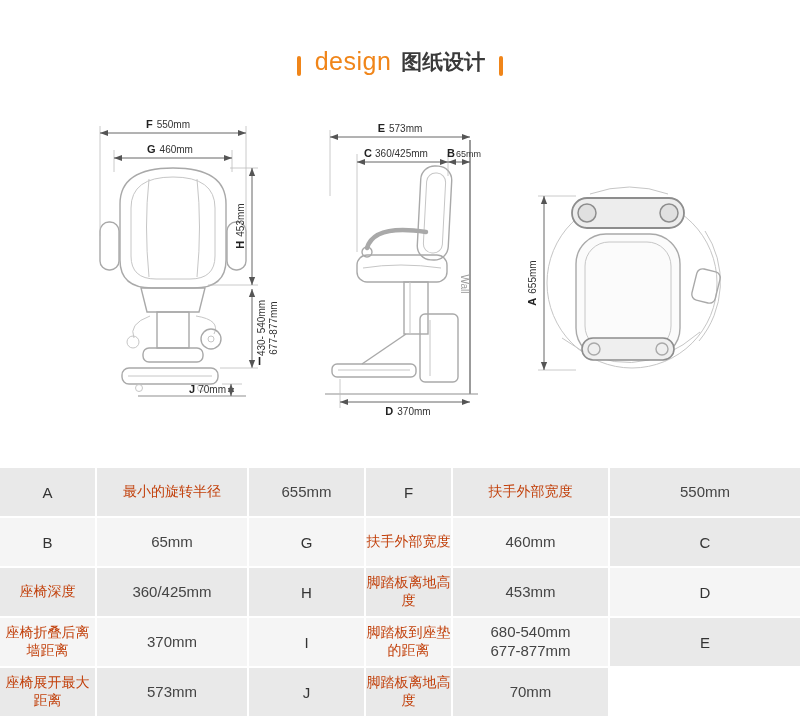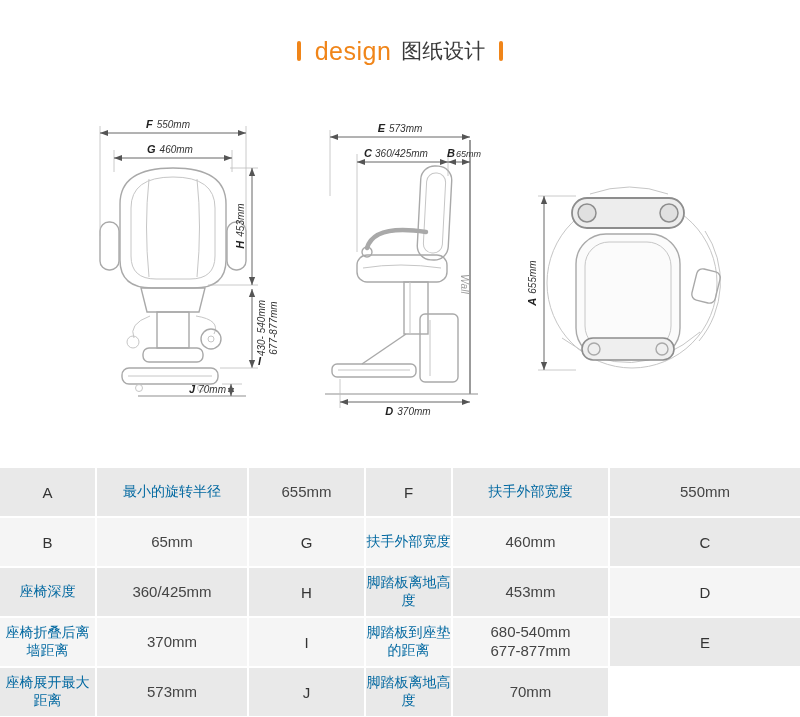--- a/index.html
+++ b/index.html
@@ -3,49 +3,49 @@
 <meta charset="utf-8">
 <style>
   html,body{margin:0;padding:0;}
   body{
     width:800px;height:717px;background:#ffffff;overflow:hidden;
     font-family:"Liberation Sans", sans-serif;
   }
   
   .header{
     height:76px;box-sizing:border-box;padding-top:26px;
-    display:flex;align-items:center;justify-content:center;
+    display:flex;align-items:flex-end;justify-content:center;
   }
   .title-bar{
     width:4px;height:20px;border-radius:2px;background:#f08519;
     display:inline-block;margin:0 14px;
   }
   .title-en{color:#f08519;font-size:25px;letter-spacing:0.5px;}
-  .title-zh{color:#3a3a3a;font-size:21px;font-weight:normal;margin-left:10px;}
+  .title-zh{color:#3a3a3a;font-size:21px;font-weight:bold;margin-left:10px;}
   
-  .diagram-wrap{height:392px;position:relative;font-style:italic;}
+  .diagram-wrap{height:392px;position:relative;}
   svg text{font-family:"Liberation Sans", sans-serif;}
   .dl{font-weight:bold;font-size:11px;fill:#222;}
   .dv{font-size:10px;fill:#333;}
   .dv-s{font-size:9px;fill:#333;}
   .dim{stroke:#666;stroke-width:1;}
   .ext{stroke:#bdbdbd;stroke-width:0.8;}
   .out{stroke:#a9a9a9;stroke-width:1.4;fill:none;}
   .out2{stroke:#c6c6c6;stroke-width:1;fill:none;}
   
   .spec-table{
     width:800px;display:grid;
     grid-template-columns:95px 150px 115px 85px 155px 190px;
     grid-auto-rows:48px;gap:2px;background:#ffffff;
   }
   .cell{display:flex;align-items:center;justify-content:center;text-align:center;}
   .r-odd{background:#e9e9e9;}
   .r-even{background:#f5f5f5;}
   .letter{font-size:15px;color:#333;}
-  .label{font-size:14px;color:#0369a1;font-family:Liberation Mono, monospace;}
+  .label{font-size:14px;color:#c2410c;font-family:Liberation Mono, monospace;}
   .value{font-size:15px;color:#444;flex-direction:column;line-height:1.25;}
 </style>
 </head>
 <body>
 
 <div class="header">
   <span class="title-bar"></span>
   <span class="title-en">design</span>
   <span class="title-zh">图纸设计</span>
   <span class="title-bar"></span>

